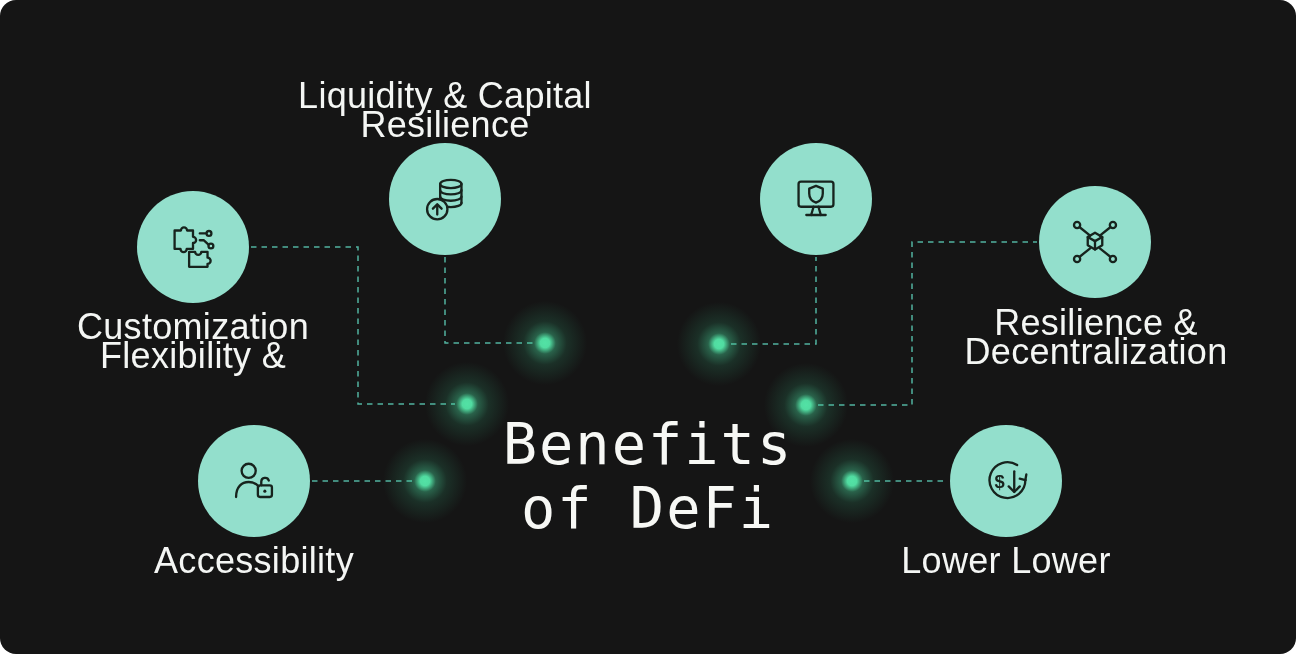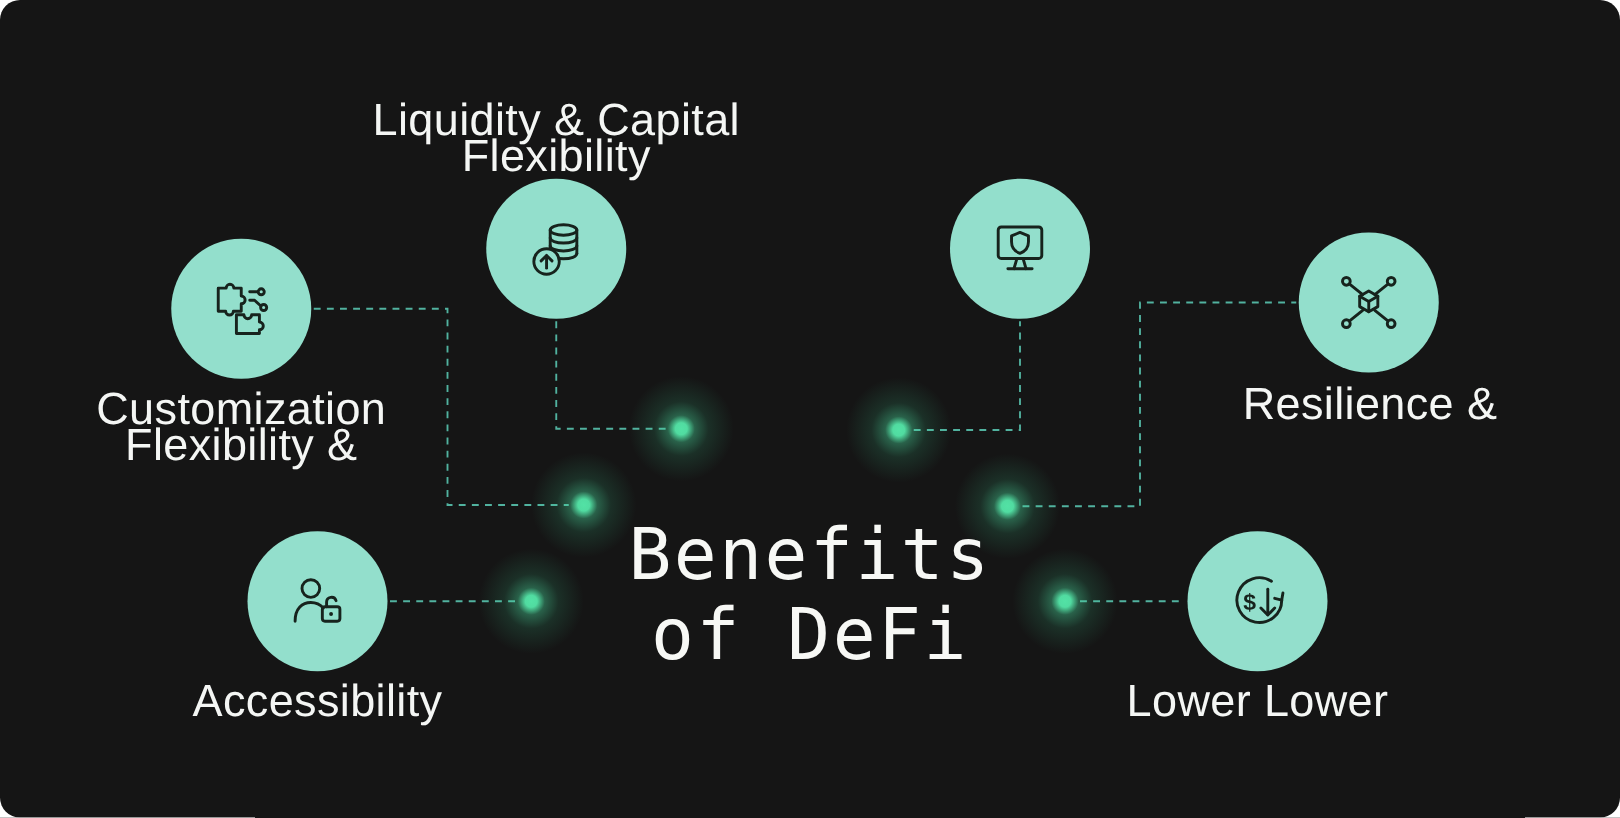--- a/index.html
+++ b/index.html
@@ -114,21 +114,21 @@
         <path d="M27,29.5 a11,4.3 0 0 0 22,0"></path>
         <path d="M27,36 a11,4.3 0 0 0 22,0"></path>
         <circle cx="24" cy="42.5" r="10.5" fill="#93DFCC"></circle>
         <path d="M24,48 V38"></path>
         <polyline points="19.5,42 24,37.5 28.5,42"></polyline>
       </g>
     </svg>
   </div>
   <div class="node-label label-liquidity">
     <span class="line">Liquidity &amp; Capital</span>
-    <span class="line">Flexibility</span>
+    <span class="line">Resilience</span>
   </div>
 
   <div class="node-circle circle-transparency">
     <svg width="62" height="62" viewBox="0 0 64 64">
       <g fill="none" stroke="#17231D" stroke-width="2.4" stroke-linecap="round" stroke-linejoin="round">
         <rect x="14" y="14" width="36" height="26" rx="2.5"></rect>
         <path d="M29.5,40 L27,48.5"></path>
         <path d="M34.5,40 L37,48.5"></path>
         <path d="M22,48.5 H42"></path>
         <path d="M32,18.5 l7,2.8 v5 c0,5.3 -3.6,8.3 -7,9.5 c-3.4,-1.2 -7,-4.2 -7,-9.5 v-5 z"></path>
@@ -148,20 +148,21 @@
         <circle cx="50.5" cy="49.5" r="3.2"></circle>
         <path d="M27,25.5 L16.2,16.8"></path>
         <path d="M37,25.5 L47.8,16.8"></path>
         <path d="M27,38.5 L16.2,47.2"></path>
         <path d="M37,38.5 L47.8,47.2"></path>
       </g>
     </svg>
   </div>
   <div class="node-label label-resilience">
     <span class="line">Resilience &amp;</span>
+    <span class="line">Decentralization</span>
   </div>
 
   <div class="node-circle circle-accessibility">
     <svg width="62" height="62" viewBox="0 0 64 64">
       <g fill="none" stroke="#17231D" stroke-width="2.4" stroke-linecap="round" stroke-linejoin="round">
         <circle cx="26.5" cy="21.5" r="7.3"></circle>
         <path d="M13.5,48.5 c0,-10.5 6,-15.5 13,-15.5 c4.2,0 7.8,1.7 10.3,4.6"></path>
         <rect x="36" y="36.5" width="14.5" height="12" rx="2.2"></rect>
         <path d="M39.5,36.5 v-3.8 a4,4 0 0 1 7.8,-1.2"></path>
         <circle cx="43.2" cy="42.5" r="1.6" fill="#17231D" stroke="none"></circle>

